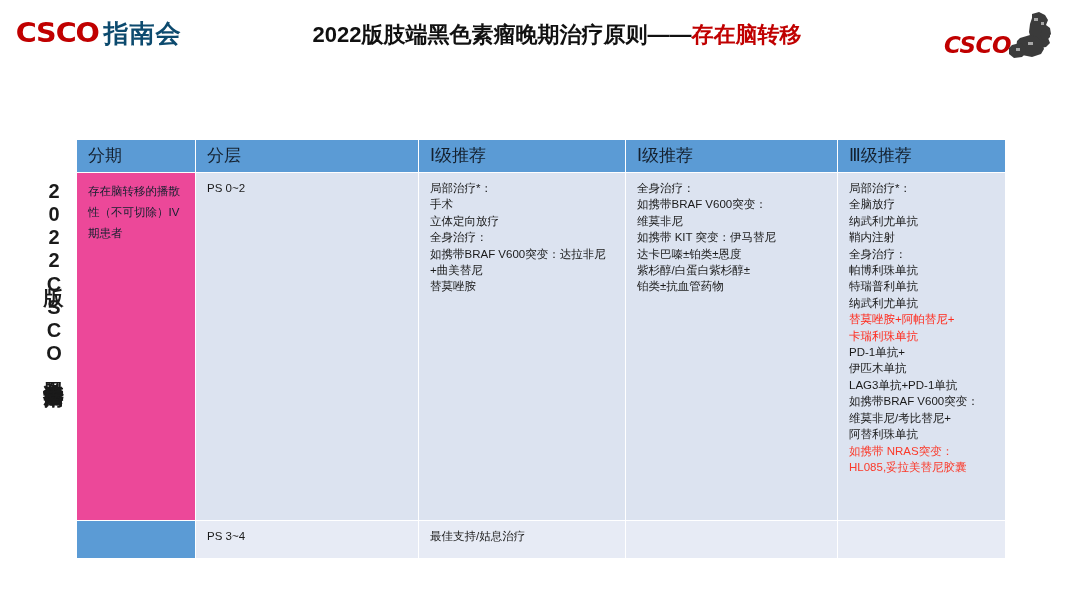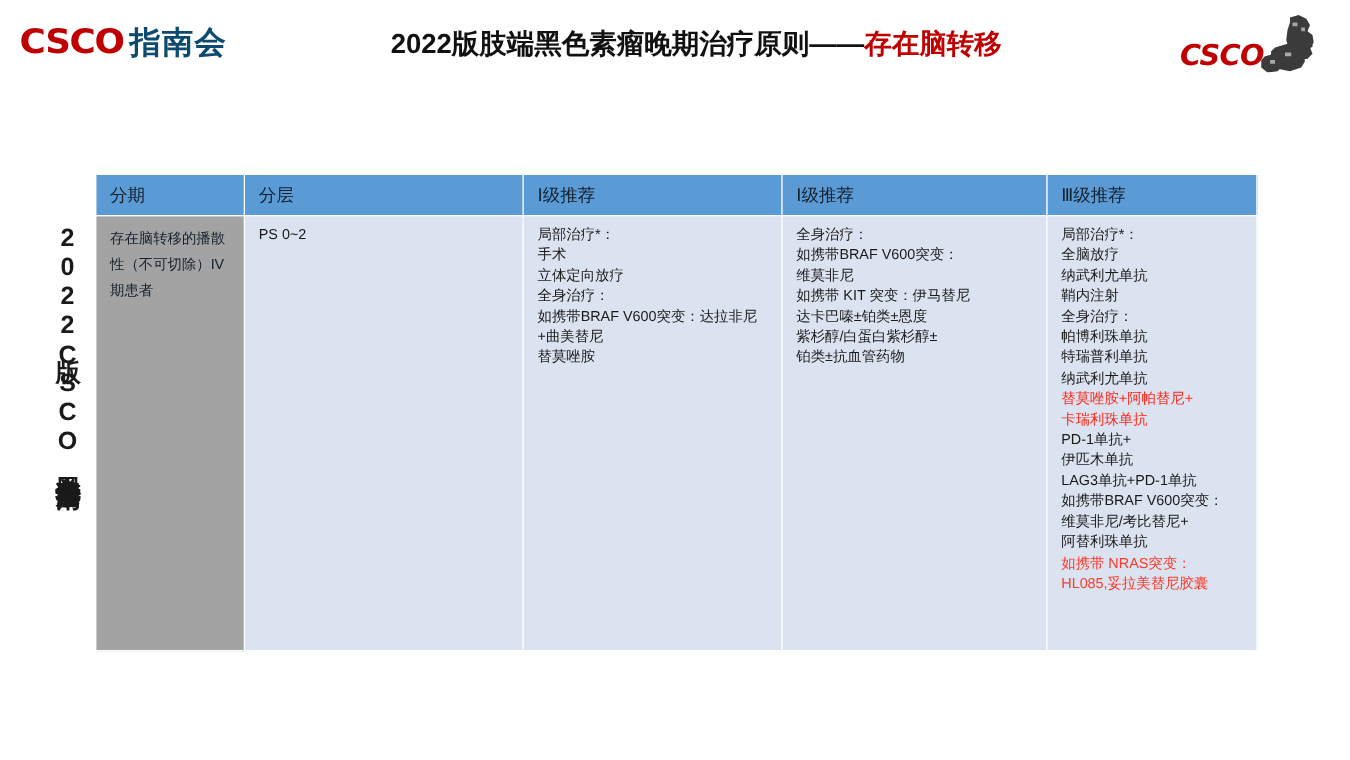--- a/index.html
+++ b/index.html
@@ -81,25 +81,25 @@
     line-height: 16.4px;
     color: #1a1a1a;
   }
   .tbl thead th {
     background: #5b9bd5;
     color: #14202e;
     font-weight: normal;
     text-align: left;
     height: 33px;
     padding-top: 8px;
-    font-size: 14px;
+    font-size: 17px;
     vertical-align: middle;
   }
   .tbl td.stage {
-    background: #a3a3a3;
+    background: #ec4899;
     color: #14202e;
     line-height: 21px;
     padding-top: 8px;
     margin-top: 28px;
   }
   .tbl td.body { background: #dce3f0; }
   .tbl td.body2 { background: #e7ebf5; }
   .tbl td.blank { background: #5b9bd5; }
 
   .cell-lines { white-space: pre-line; }
@@ -189,16 +189,23 @@
 </span><span class="cell-lines">PD-1单抗+
 伊匹木单抗
 LAG3单抗+PD-1单抗
 如携带BRAF V600突变：
 维莫非尼/考比替尼+
 阿替利珠单抗</span><span class="cell-lines">
 </span><span class="cell-lines red2">如携带 NRAS突变：
 HL085,妥拉美替尼胶囊</span>
         </td>
       </tr>
+      <tr style="height: 38px;">
+        <td class="blank"></td>
+        <td class="body2">PS 3~4</td>
+        <td class="body2 cell-lines">最佳支持/姑息治疗</td>
+        <td class="body2 cell-lines"></td>
+        <td class="body2 cell-lines"></td>
+      </tr>
     </tbody>
   </table>
 
 </div>
 
 </body></html>

